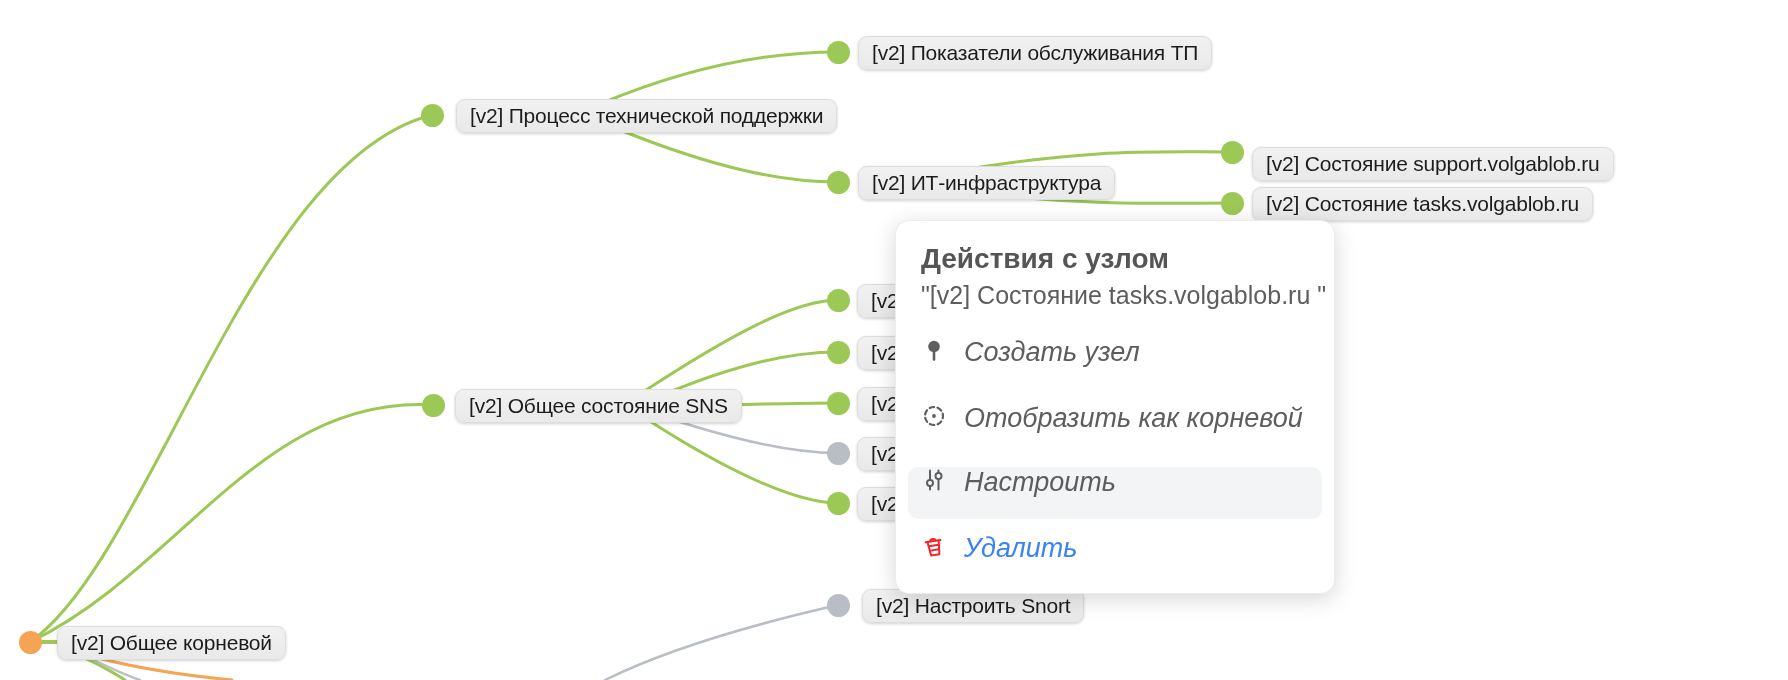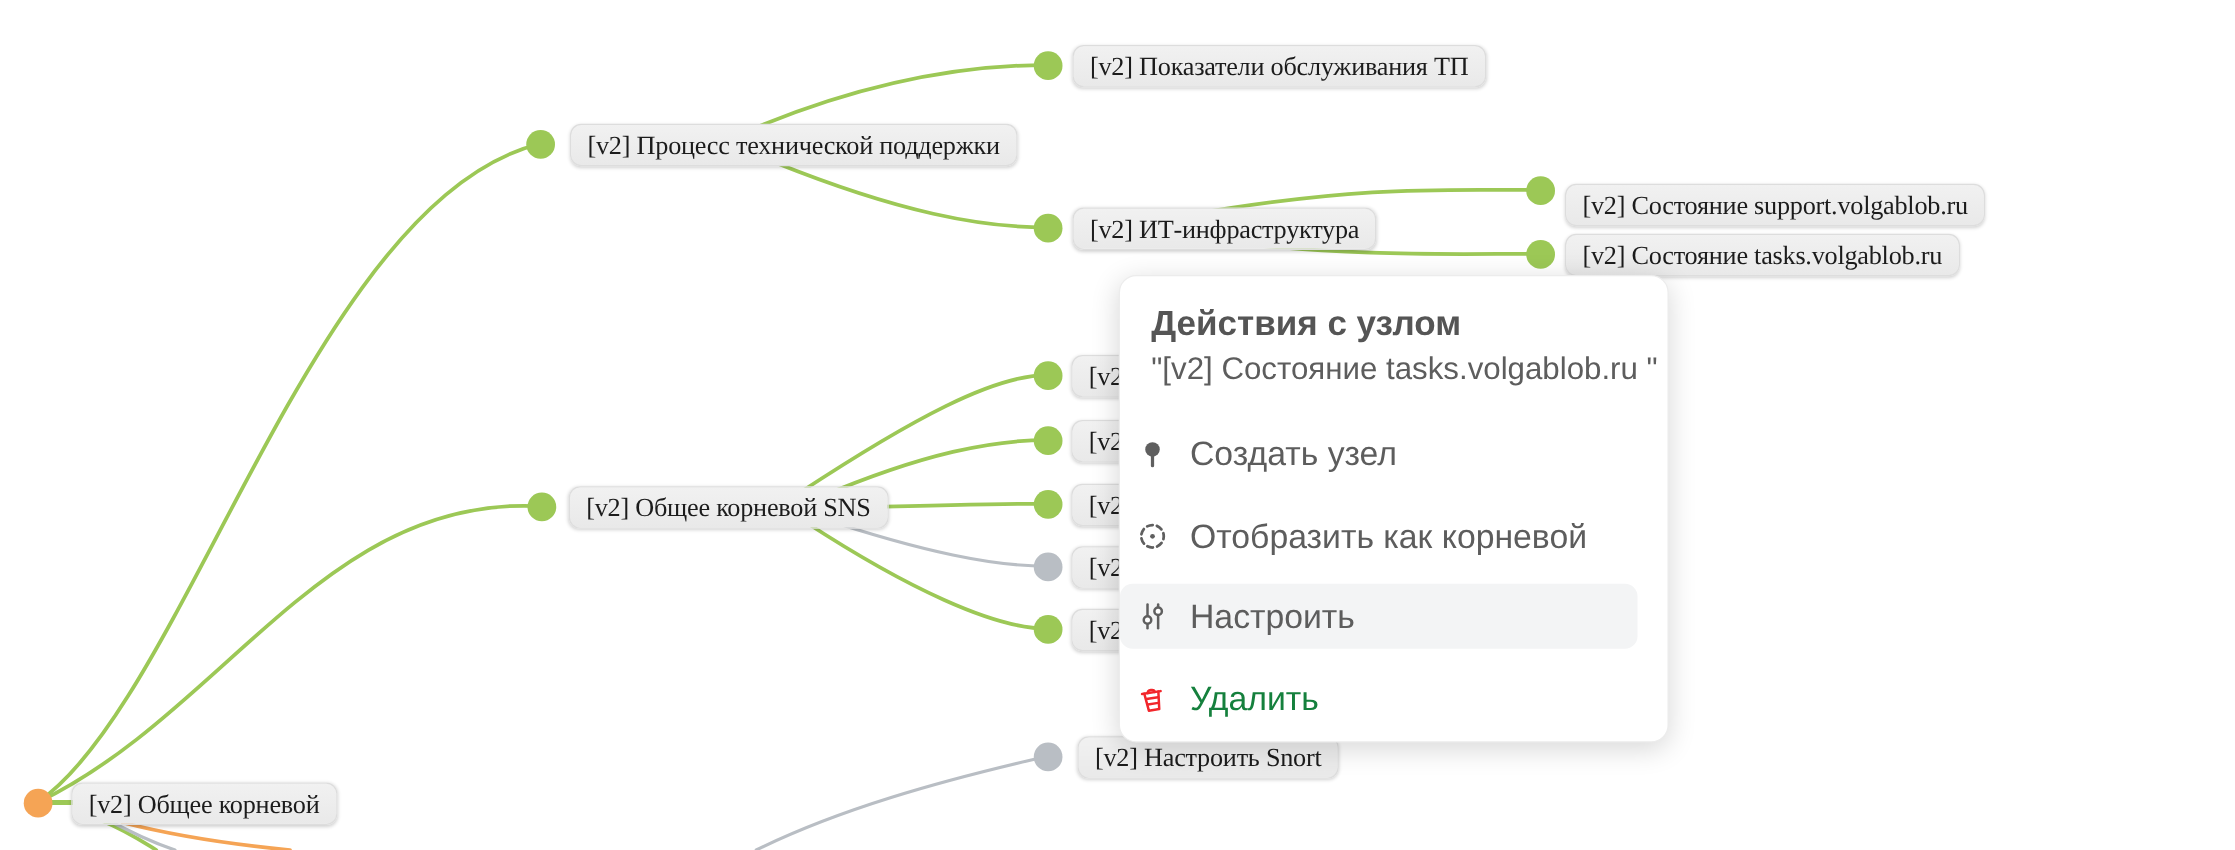--- a/index.html
+++ b/index.html
@@ -7,48 +7,48 @@
     position:relative;width:1788px;height:680px;overflow:hidden;background:#ffffff;
     font-family:"Liberation Sans","DejaVu Sans",sans-serif;
   }
   #edges{position:absolute;left:0;top:0;z-index:1;}
   .pill{
     position:absolute;z-index:3;height:32px;line-height:32px;
     padding:0 13px;border-radius:9px;
     background:linear-gradient(#f1f1f1,#e9e9e9);
     border:1px solid #dddddd;
     box-shadow:0 1px 3px rgba(0,0,0,.18);
-    font-size:21px;color:#1c1c1c;white-space:nowrap;letter-spacing:-0.2px;font-family:Liberation Serif, serif;
+    font-size:21px;color:#1c1c1c;white-space:nowrap;letter-spacing:-0.2px;
   }
   .pill.clipped{width:170px;overflow:hidden;}
   .dot{
     position:absolute;z-index:4;width:23px;height:23px;border-radius:50%;
   }
   .dot.green{background:#9cc856;}
   .dot.gray{background:#b9bec4;}
   .dot.orange{background:#f5a455;}
   .menu{
     position:absolute;z-index:10;left:895px;top:220px;width:438px;height:372px;
     background:#ffffff;border:1px solid #ececec;border-radius:14px;
     box-shadow:0 5px 22px rgba(0,0,0,.16);
   }
   .menu-title{
     position:absolute;left:25px;top:22px;font-size:28px;font-weight:700;color:#555555;
   }
   .menu-subtitle{
     position:absolute;left:25px;top:60px;font-size:25px;color:#5d5d5d;white-space:nowrap;
   }
   .menu-item{
-    position:absolute;left:0;width:414px;height:52px;border-radius:10px;
-    display:flex;align-items:center;cursor:pointer;
+    position:absolute;left:12px;width:414px;height:52px;border-radius:10px;
+    display:flex;cursor:pointer;font-style:italic;
   }
   .menu-item .mi-icon{width:26px;height:26px;margin-left:13px;flex:0 0 26px;}
   .menu-item .mi-label{margin-left:17px;font-size:27px;color:#5d5d5d;}
   .menu-item.hovered{background:#f3f4f5;}
-  .menu-item.danger .mi-label{color:#15803d;}
+  .menu-item.danger .mi-label{color:#3b82f6;}
 </style>
 </head>
 <body>
 
 <div id="stage">
 
   <svg id="edges" width="1788" height="680" viewBox="0 0 1788 680">
     <g fill="none" stroke-linecap="round">
 
       <path d="M30 642 H62" stroke="#9cc856" stroke-width="4"></path>
@@ -88,21 +88,21 @@
   <span class="dot gray" style="left:826.5px;top:441.5px"></span>
   <span class="dot green" style="left:826.5px;top:491.5px"></span>
   <span class="dot gray" style="left:826.5px;top:593.5px"></span>
 
   <div class="pill" style="left:57px;top:626px">[v2] Общее корневой</div>
   <div class="pill" style="left:456px;top:99px">[v2] Процесс технической поддержки</div>
   <div class="pill" style="left:858px;top:36px">[v2] Показатели обслуживания ТП</div>
   <div class="pill" style="left:858px;top:166px">[v2] ИТ-инфраструктура</div>
   <div class="pill" style="left:1252px;top:147px">[v2] Состояние support.volgablob.ru</div>
   <div class="pill" style="left:1252px;top:187px">[v2] Состояние tasks.volgablob.ru</div>
-  <div class="pill" style="left:455px;top:389px">[v2] Общее корневой SNS</div>
+  <div class="pill" style="left:455px;top:389px">[v2] Общее состояние SNS</div>
   <div class="pill clipped" style="left:857px;top:284px">[v2]</div>
   <div class="pill clipped" style="left:857px;top:336px">[v2]</div>
   <div class="pill clipped" style="left:857px;top:387px">[v2]</div>
   <div class="pill clipped" style="left:857px;top:437px">[v2]</div>
   <div class="pill clipped" style="left:857px;top:487px">[v2]</div>
   <div class="pill" style="left:862px;top:589px">[v2] Настроить Snort</div>
 
   <div class="menu">
     <div class="menu-title">Действия с узлом</div>
     <div class="menu-subtitle">"[v2] Состояние tasks.volgablob.ru "</div>

